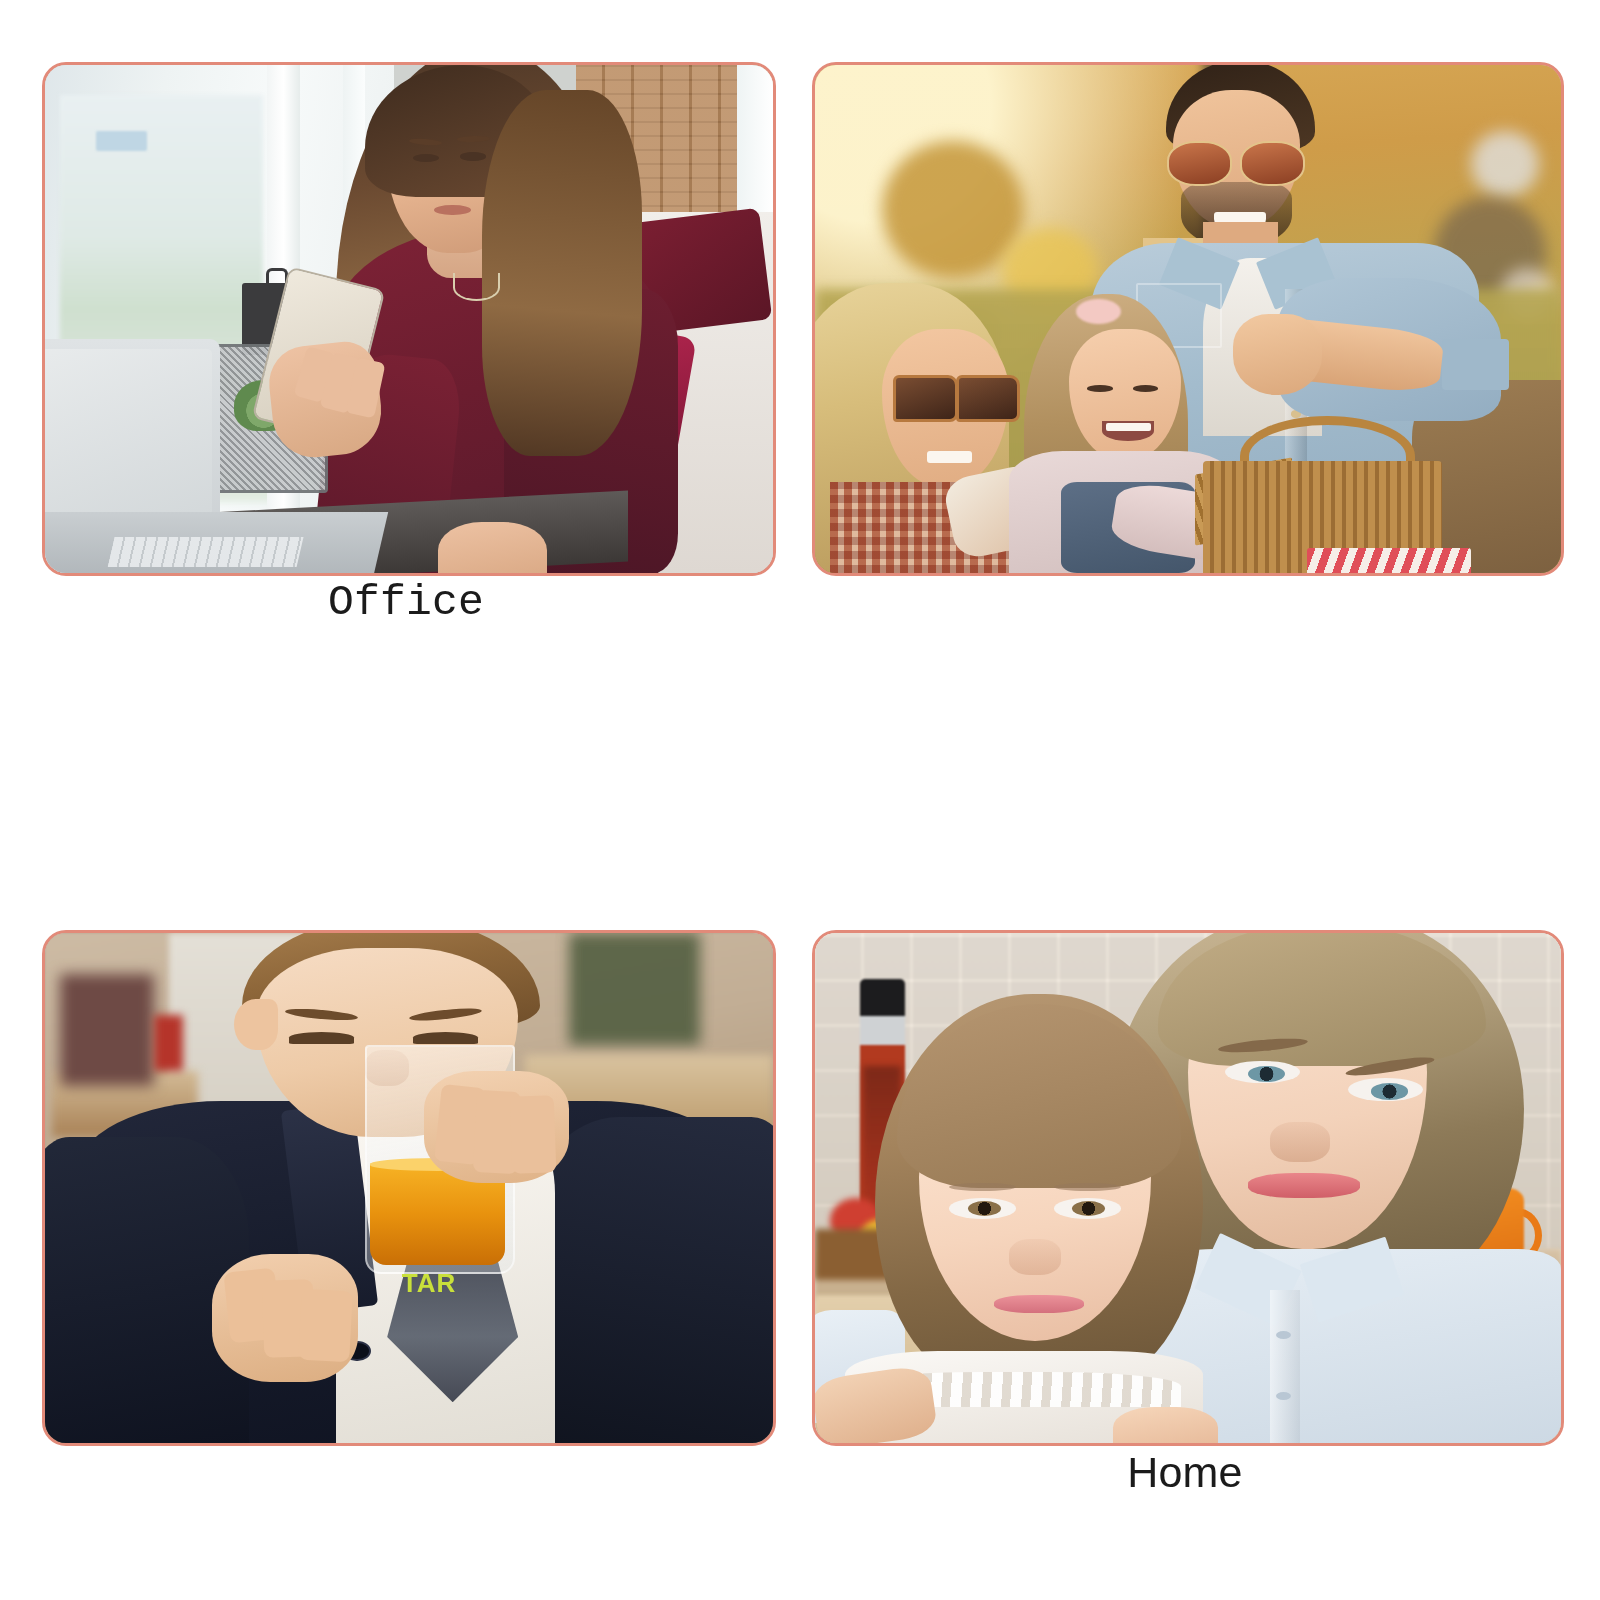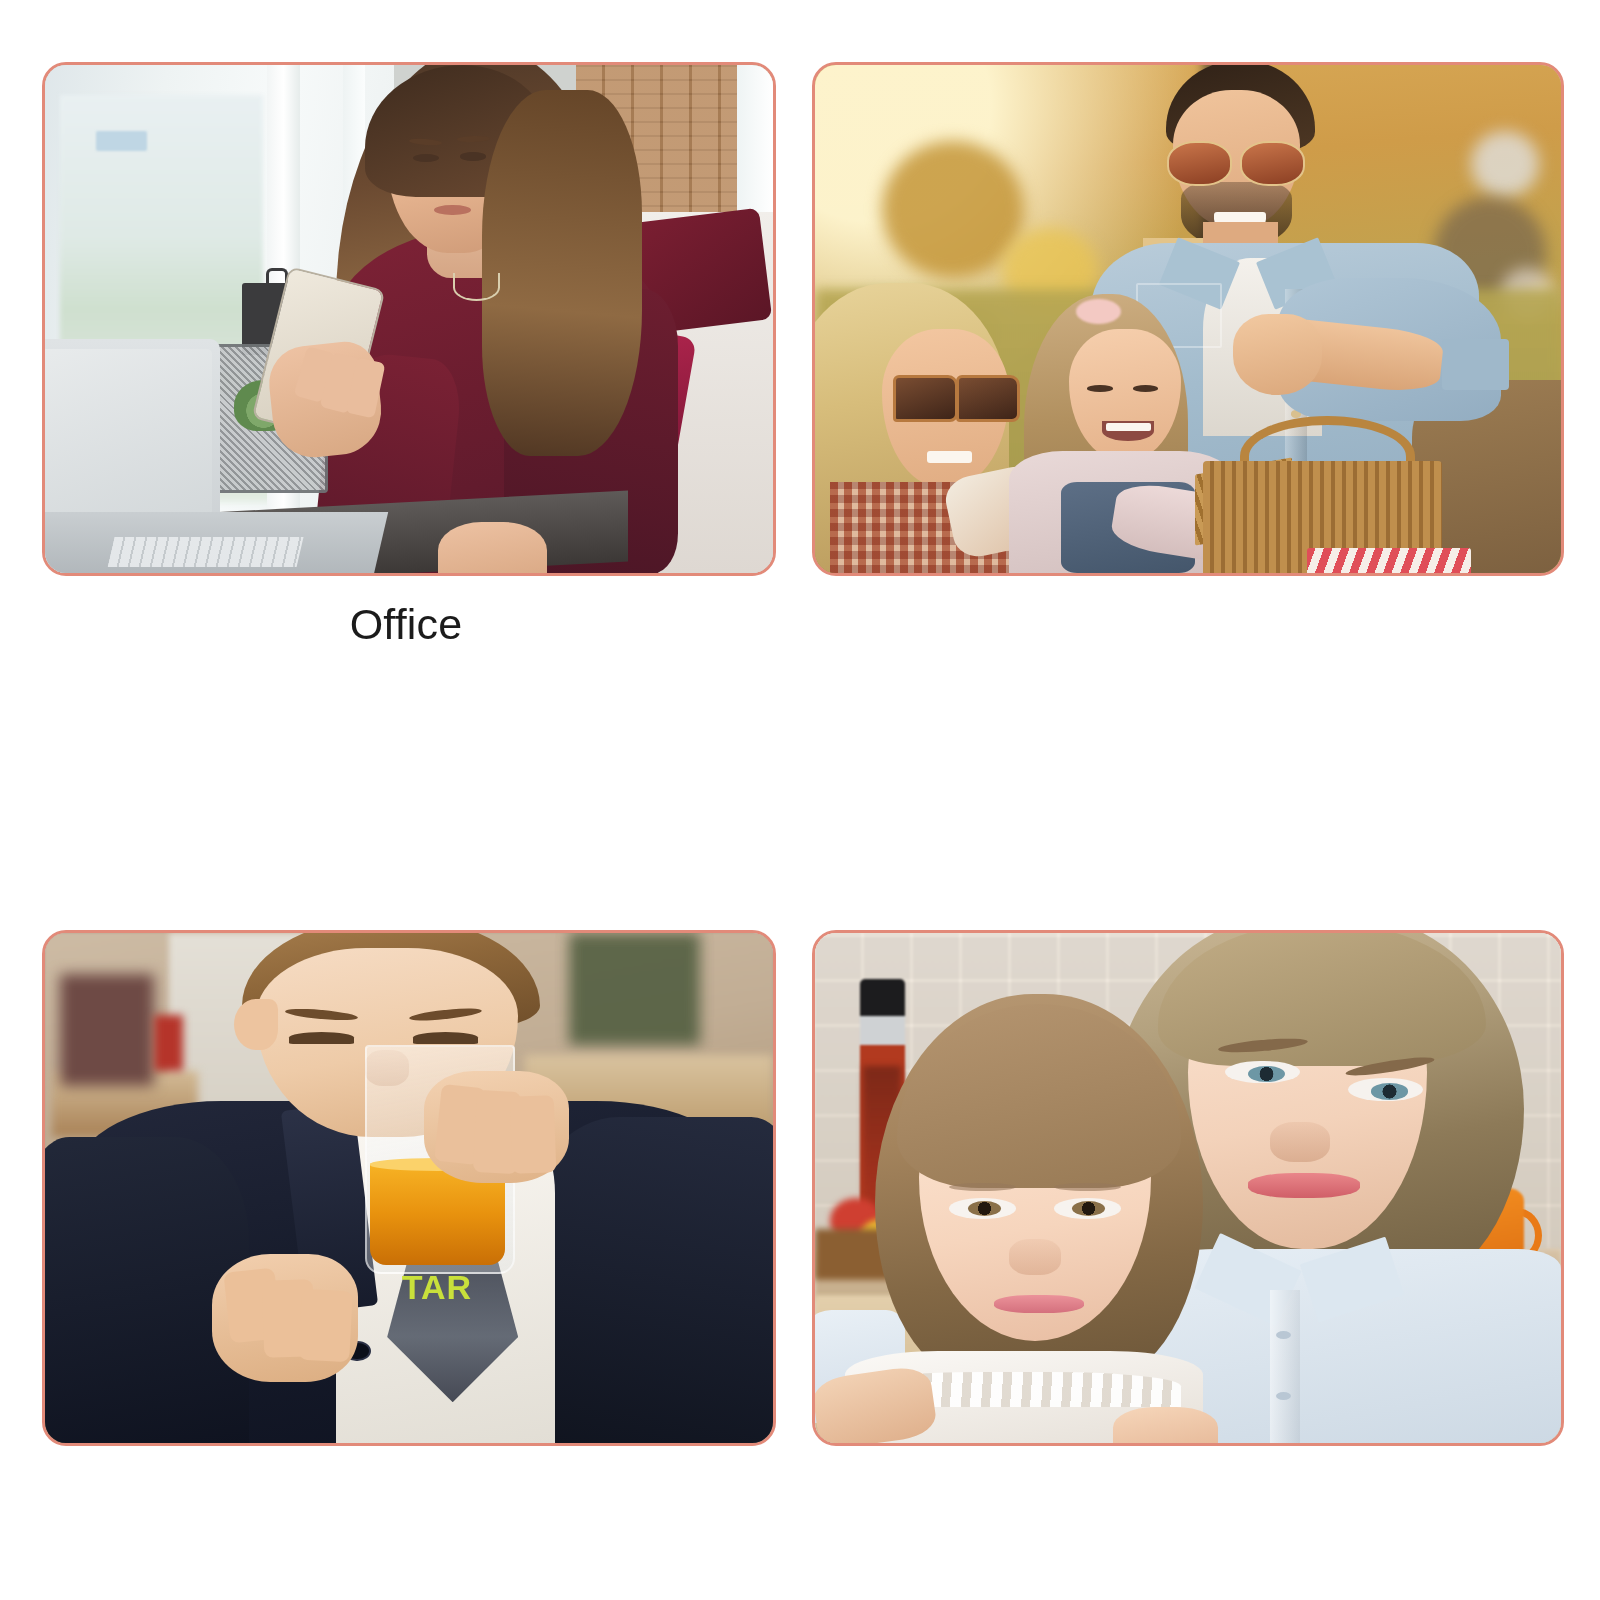--- a/index.html
+++ b/index.html
@@ -563,21 +563,21 @@
     background:#c9d43a;border-radius:0 0 50% 50%;
   }
   #ph-school .s-graphic{
     position:absolute;left:47%;top:60%;width:18%;height:32%;
     background:linear-gradient(180deg,#2a2f3d 0%,#4d5563 60%,#2a2f3d 100%);
     clip-path:polygon(20% 0,80% 0,100% 60%,50% 100%,0 60%);
     opacity:.85;
   }
   #ph-school .s-star{
     position:absolute;left:49%;top:66%;width:14%;height:8%;
-    color:#c9e03b;font-weight:bold;font-size:34px;line-height:1;
+    color:#c9e03b;font-weight:bold;font-size:26px;line-height:1;
     font-family:"Liberation Sans",sans-serif;letter-spacing:1px;
   }
   #ph-school .s-btn{
     position:absolute;left:41%;top:80%;width:3.2%;height:3.2%;
     background:#0b0f1a;border:2px solid #2b3146;border-radius:50%;
   }
   #ph-school .s-armR{
     position:absolute;right:-2%;top:36%;width:36%;height:64%;
     background:linear-gradient(190deg,#252b3e,#10141f);
     border-radius:36% 14% 0 0;
@@ -868,21 +868,21 @@
       <div class="o-fing" style="left:38.6%;top:57%;width:4%;height:11%;transform:rotate(14deg);"></div>
       <div class="o-fing" style="left:42%;top:58%;width:4%;height:11%;transform:rotate(12deg);"></div>
       <div class="o-desk"></div>
       <div class="o-laptop"></div>
       <div class="o-lapscreen"></div>
       <div class="o-lapbase"></div>
       <div class="o-keys"></div>
       <div class="o-hand2"></div>
     </div>
   </div>
-  <div class="lbl" style="left:42px;top:600px;width:728px;">Office</div>
+  <div class="lbl" style="left:42px;top:578px;width:728px;font-family:Liberation Mono, monospace;">Office</div>
 
   <div class="card" style="left:812px;top:62px;width:746px;height:508px;">
     <div class="photo" id="ph-picnic">
       <div class="p-bg"></div>
       <div class="p-trunk"></div>
       <div class="p-blob p-b1"></div>
       <div class="p-blob p-b2"></div>
       <div class="p-blob p-b3"></div>
       <div class="p-blob p-b4"></div>
       <div class="p-blob p-b5"></div>
@@ -1038,14 +1038,15 @@
       <div class="hg-eyeR"></div>
         <div class="hg-irisR"></div>
       <div class="hg-nose"></div>
       <div class="hg-lips"></div>
       <div class="hg-top"></div>
       <div class="hg-ruffle"></div>
       <div class="hg-armM"></div>
       <div class="hg-hand"></div>
     </div>
   </div>
+  <div class="lbl" style="left:812px;top:1448px;width:746px;">Home</div>
 
 </div>
 
 </body></html>

